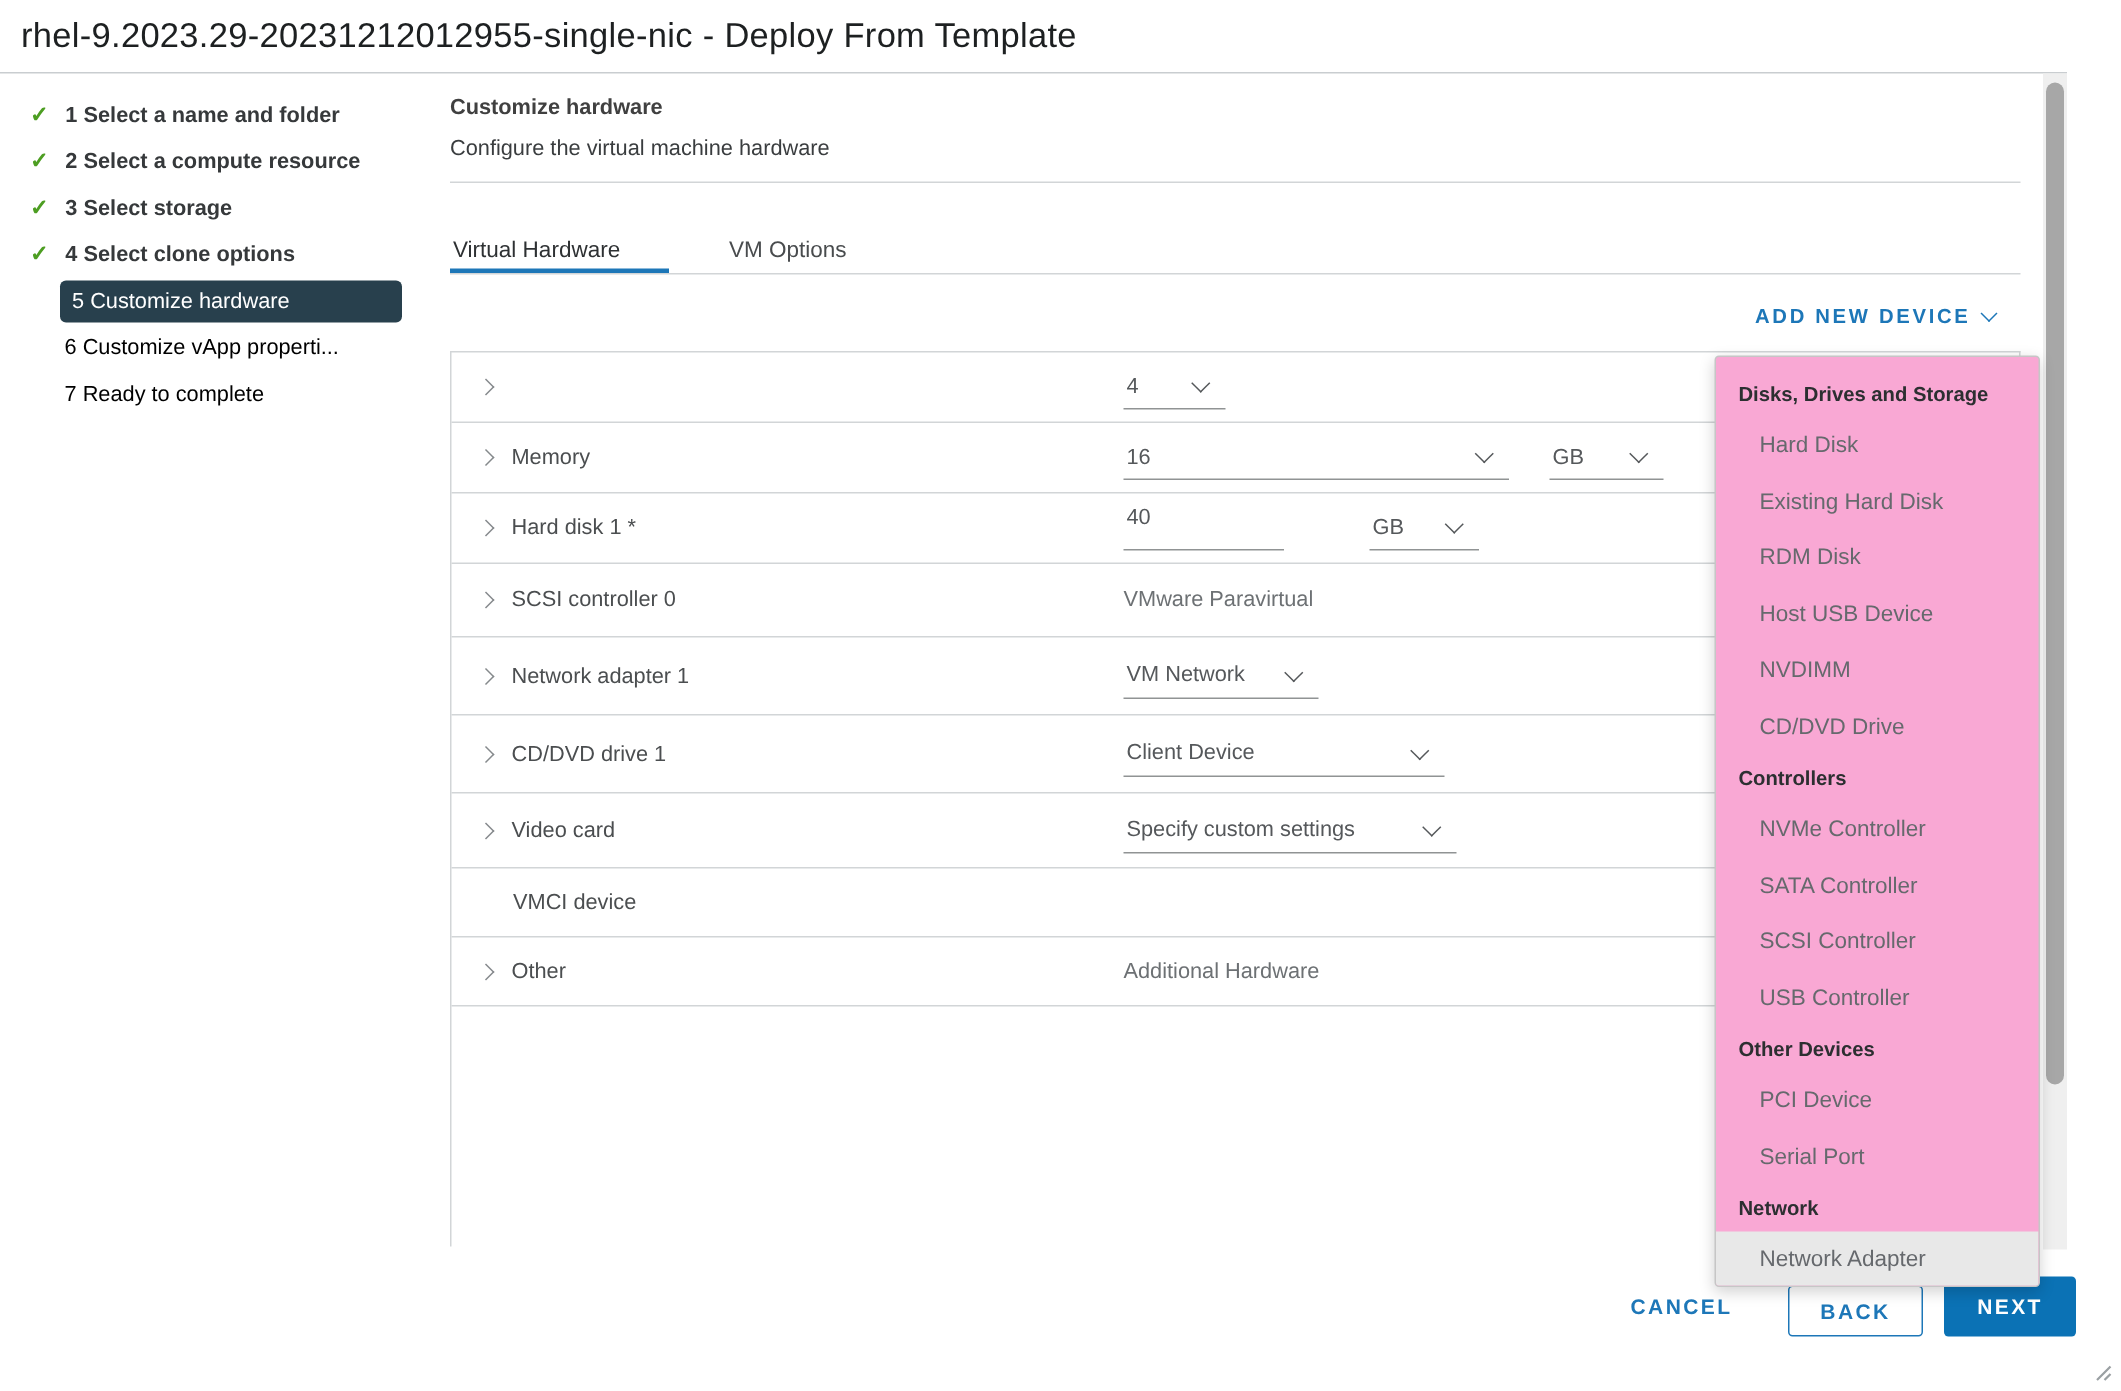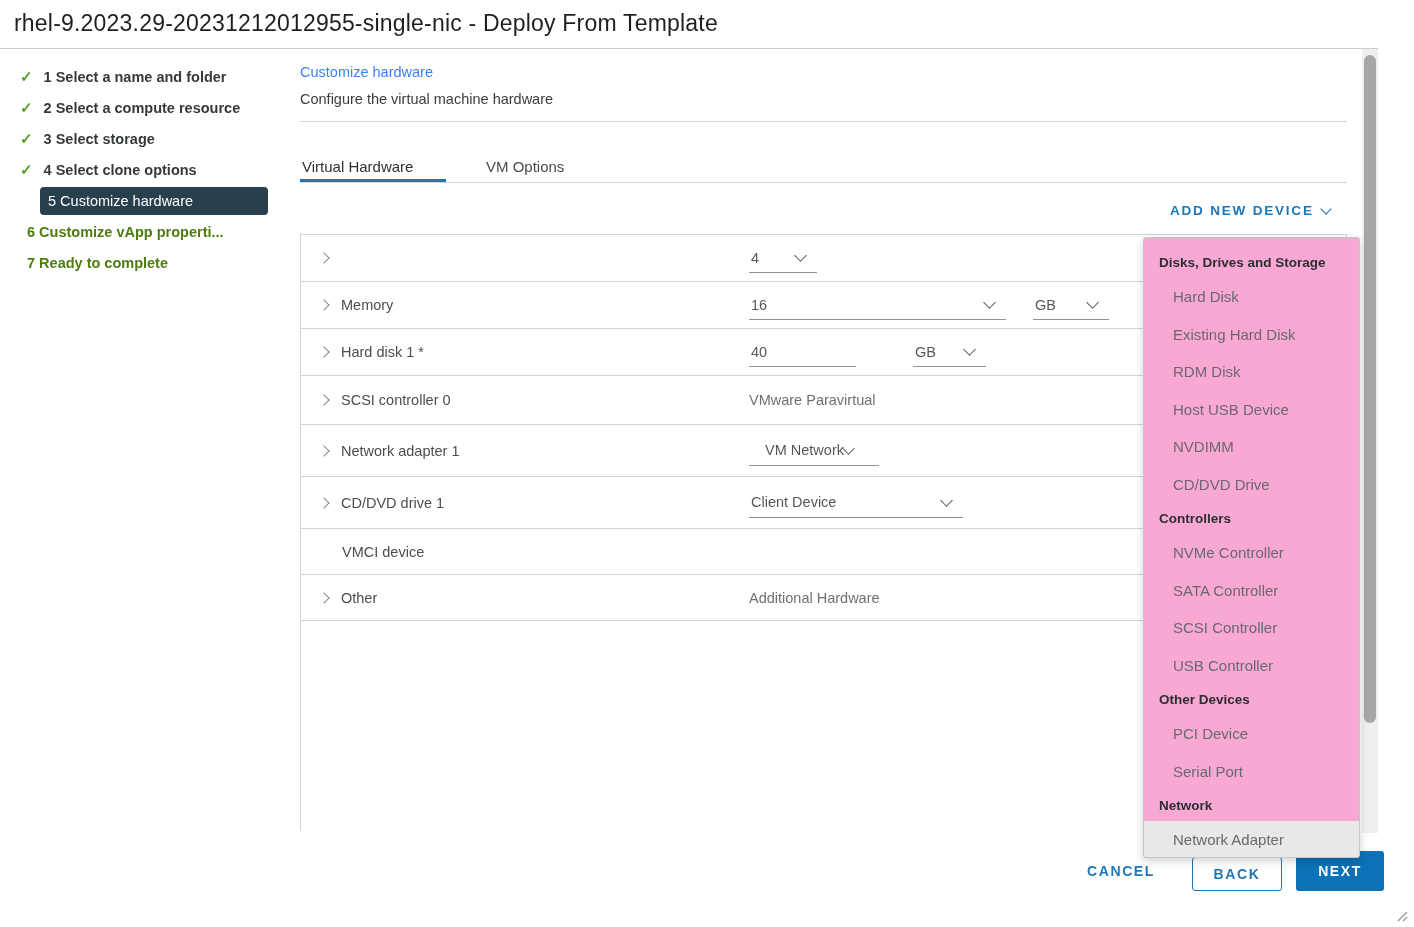--- a/index.html
+++ b/index.html
@@ -18,24 +18,24 @@
   .dlg-title{position:absolute;left:14px;top:10px;font-size:23px;color:#1d2021;letter-spacing:.2px;white-space:nowrap}
   .title-divider{position:absolute;left:0;top:48px;width:1378px;height:1px;background:#c9cdd0}
 
   
   #steps{position:absolute;left:0;top:61px;width:292px;font-size:14.5px}
   .step{height:31px;display:flex;align-items:center;box-sizing:border-box}
   .step.done{padding-left:20px;gap:11px;color:#36393b;font-weight:600;cursor:pointer}
   .step .check{color:var(--check-green);font-weight:700;font-size:15px;line-height:1}
   .step.active{margin:2px 0 1px 40px;width:228px;height:28px;background:var(--step-active-bg);
     border-radius:4px;color:#fff;font-weight:400;padding-left:8px;cursor:pointer}
-  .step.pending{padding-left:27px;color:#4d7c0f;font-weight:700}
-
-  
-  .hd-title{position:absolute;left:300px;top:64px;font-size:14.5px;font-weight:400;color:#3b82f6}
+  .step.pending{padding-left:43px;color:#000000;font-weight:400}
+
+  
+  .hd-title{position:absolute;left:300px;top:64px;font-size:14.5px;font-weight:700;color:#404040}
   .hd-sub{position:absolute;left:300px;top:91px;font-size:14.5px;color:#3a3d3f}
   .hd-div1{position:absolute;left:300px;top:121px;width:1047px;height:1px;background:#d2d5d7}
 
   
   .tab1{position:absolute;left:302px;top:158px;font-size:15px;color:#2e3133;cursor:pointer}
   .tab2{position:absolute;left:486px;top:158px;font-size:15px;color:#494c4e;cursor:pointer}
   .tab-underline{position:absolute;left:300px;top:179px;width:146px;height:3px;background:var(--accent-blue)}
   .tabs-div{position:absolute;left:300px;top:182px;width:1047px;height:1px;background:#d2d5d7}
 
   
@@ -52,21 +52,21 @@
   
   #hw-table{position:absolute;left:300px;top:234px;width:1047px;height:597px;box-sizing:border-box;
     border:1px solid #d2d5d7;border-bottom:none;background:#fff}
   .hw-row{position:relative;border-bottom:1px solid #d2d5d7;display:flex;align-items:center;
     padding-left:19px;box-sizing:border-box}
   .hw-row .lbl{margin-left:13px;font-size:14.5px;color:#4b4e50}
   .hw-row .lbl.noexp{margin-left:22px}
   .val-wrap{position:absolute;left:448px;top:0;height:100%;display:flex;align-items:center}
   .sel{display:flex;align-items:center;justify-content:space-between;height:30px;box-sizing:border-box;
     border-bottom:1px solid #909394;padding:0 12px 0 2px;cursor:pointer}
-  .inp{display:flex;align-items:center;height:30px;box-sizing:border-box;border-bottom:1px solid #909394;padding-left:2px;cursor:text}
+  .inp{display:flex;align-items:flex-start;height:30px;box-sizing:border-box;border-bottom:1px solid #909394;padding-left:2px;cursor:text}
   .v{font-size:14.5px;color:#55585b;white-space:nowrap}
   .static{font-size:14.5px;color:#6d7174;white-space:nowrap}
 
   
   #device-menu{position:absolute;left:1143px;top:237px;width:217px;height:621px;box-sizing:border-box;
     background:#f9a8d4;border:1px solid #c6c6c6;border-radius:3px;box-shadow:0 3px 10px rgba(0,0,0,.18);
     padding-top:9px;z-index:20;overflow:hidden}
   .m-header{height:31px;display:flex;align-items:center;padding-left:15px;font-size:13.5px;font-weight:700;color:#2c2f31;white-space:nowrap}
   .m-item{height:37.5px;display:flex;align-items:center;padding-left:29px;font-size:15px;color:#66696d;cursor:pointer;white-space:nowrap}
   .m-item.hl{background:var(--menu-highlight)}
@@ -177,32 +177,42 @@
       <i class="chev-right"></i>
       <span class="lbl">SCSI controller 0</span>
       <div class="val-wrap">
         <span class="static">VMware Paravirtual</span>
       </div>
     </div>
     <div class="hw-row" style="height: 52px;">
       <i class="chev-right"></i>
       <span class="lbl">Network adapter 1</span>
       <div class="val-wrap">
-        <div class="sel" style="width: 130px; justify-content: center;">
+        <div class="sel" style="width: 130px;">
           <span class="v">VM Network</span>
           <i class="chev-down"></i>
         </div>
       </div>
     </div>
     <div class="hw-row" style="height: 52px;">
       <i class="chev-right"></i>
       <span class="lbl">CD/DVD drive 1</span>
       <div class="val-wrap">
         <div class="sel" style="width: 214px;">
           <span class="v">Client Device</span>
+          <i class="chev-down"></i>
+        </div>
+      </div>
+    </div>
+    <div class="hw-row" style="height: 50px;">
+      <i class="chev-right"></i>
+      <span class="lbl">Video card</span>
+      <div class="val-wrap">
+        <div class="sel" style="width: 222px;">
+          <span class="v">Specify custom settings</span>
           <i class="chev-down"></i>
         </div>
       </div>
     </div>
     <div class="hw-row" style="height: 46px;">
       <span class="lbl noexp">VMCI device</span>
       <div class="val-wrap"></div>
     </div>
     <div class="hw-row" style="height: 46px;">
       <i class="chev-right"></i>

